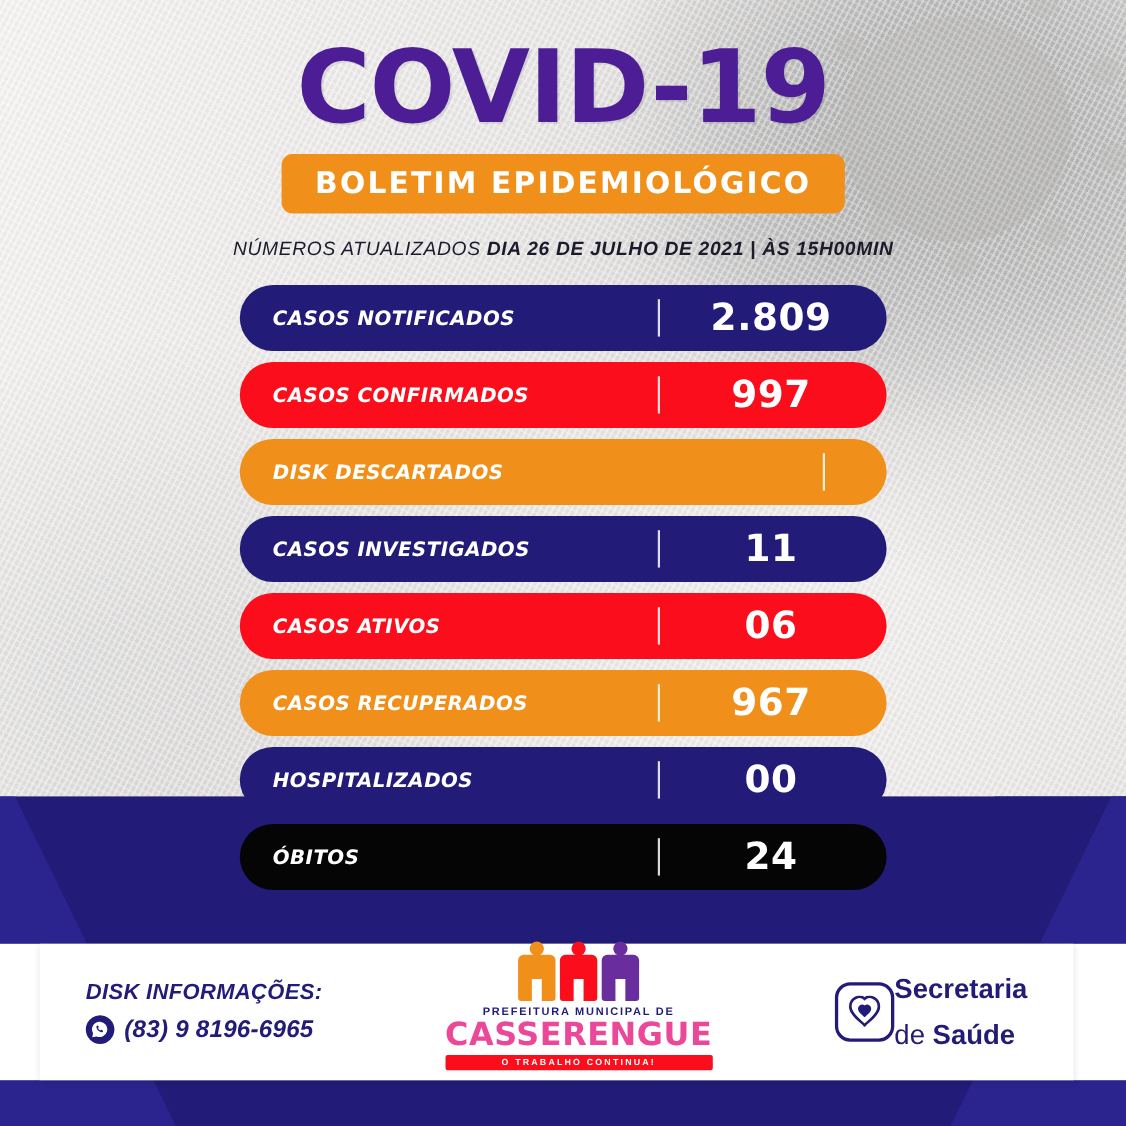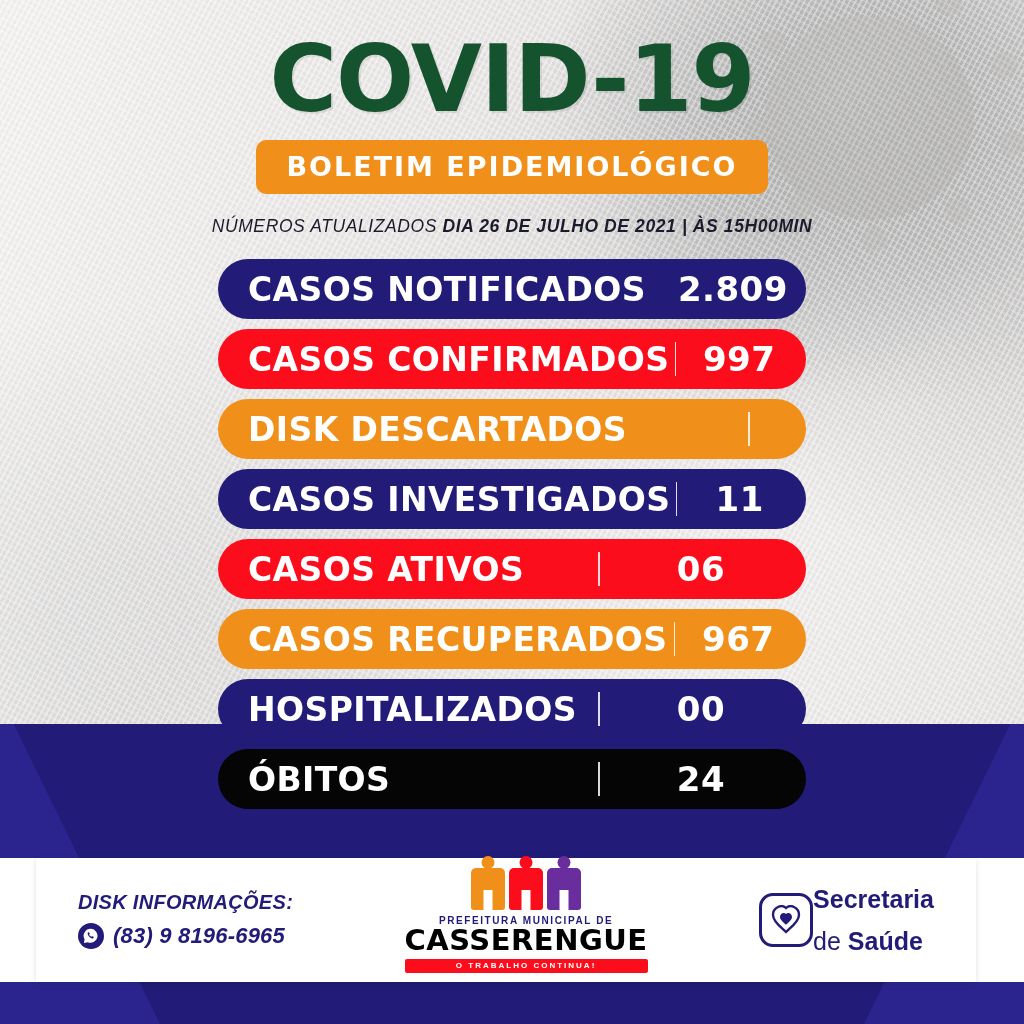--- a/index.html
+++ b/index.html
@@ -117,21 +117,21 @@
   header {
     position: relative;
     padding-top: 34px;
     text-align: center;
   }
   .title {
     font-family: "DejaVu Sans", sans-serif;
     font-weight: 700;
     font-size: 92px;
     letter-spacing: -1px;
-    color: #14532d;
+    color: #4c1d95;
     line-height: 1.0;
     text-shadow: 2px 2px 0 rgba(0,0,0,.08);
   }
   .subtitle-pill {
     display: inline-block;
     margin-top: 14px;
     background: #f0901a;
     color: #ffffff;
     font-weight: 700;
     font-size: 27px;
@@ -164,23 +164,24 @@
     border-radius: 30px;
     display: flex;
     align-items: center;
     color: #ffffff;
     padding: 0 30px;
     font-family: "DejaVu Sans", sans-serif;
   }
   .row .label {
     flex: 1;
     font-weight: 700;
-    font-size: 33px;
+    font-size: 18px;
     letter-spacing: .4px;
     white-space: nowrap;
+    font-style: italic;
   }
   .row .sep {
     width: 2px;
     height: 34px;
     background: rgba(255,255,255,.85);
     margin: 0 26px 0 6px;
   }
   .row .value {
     width: 150px;
     text-align: center;
@@ -255,21 +256,21 @@
     font-size: 10px;
     font-weight: 700;
     letter-spacing: 1.6px;
     color: #221c78;
   }
   .pref-name {
     font-family: "DejaVu Sans", sans-serif;
     font-weight: 700;
     font-size: 29px;
     letter-spacing: .5px;
-    color: #000000;
+    color: #ec4899;
     line-height: 1;
   }
   .pref-tag {
     margin-top: 4px;
     background: #fb0d1b;
     color: #ffffff;
     font-size: 8px;
     font-weight: 700;
     letter-spacing: 2px;
     padding: 2px 0 3px;

